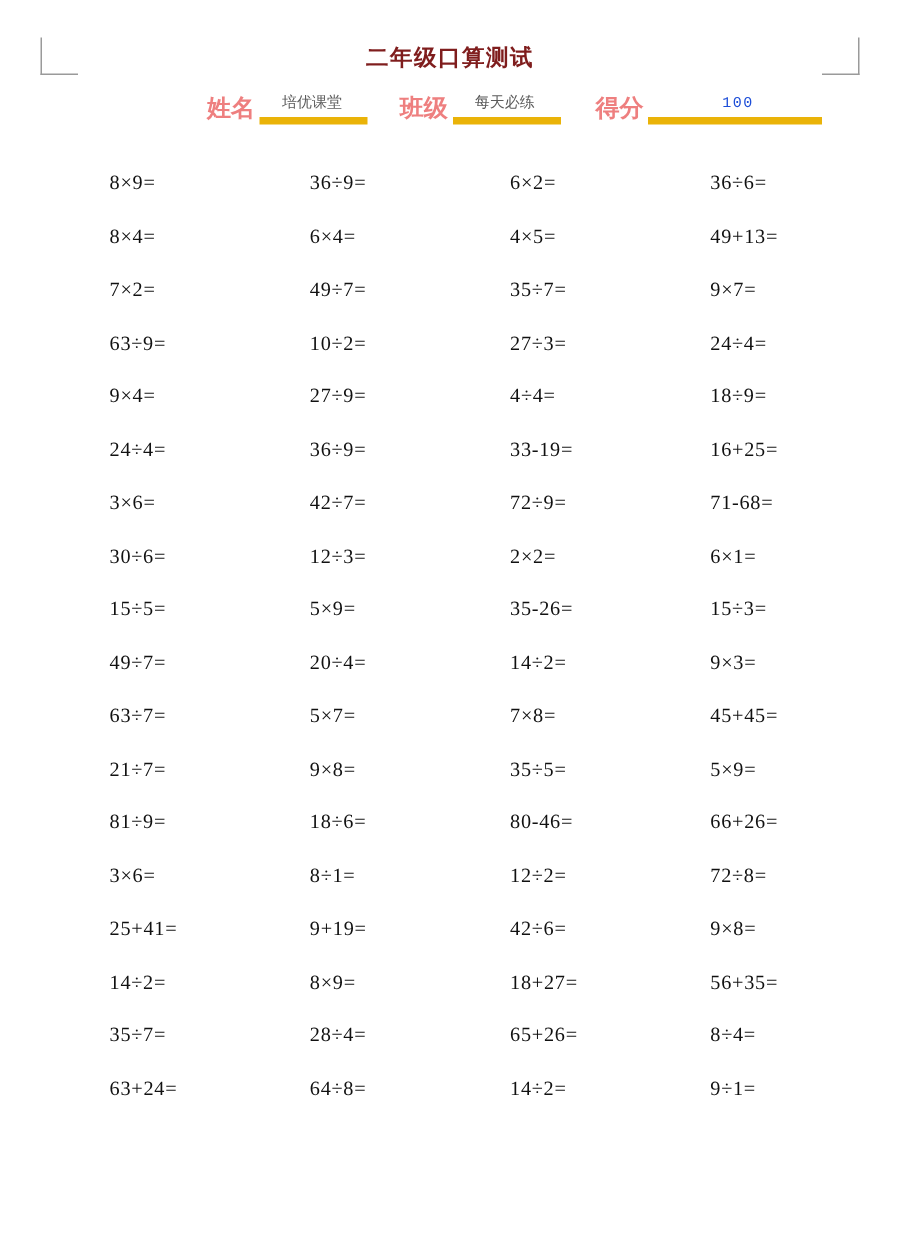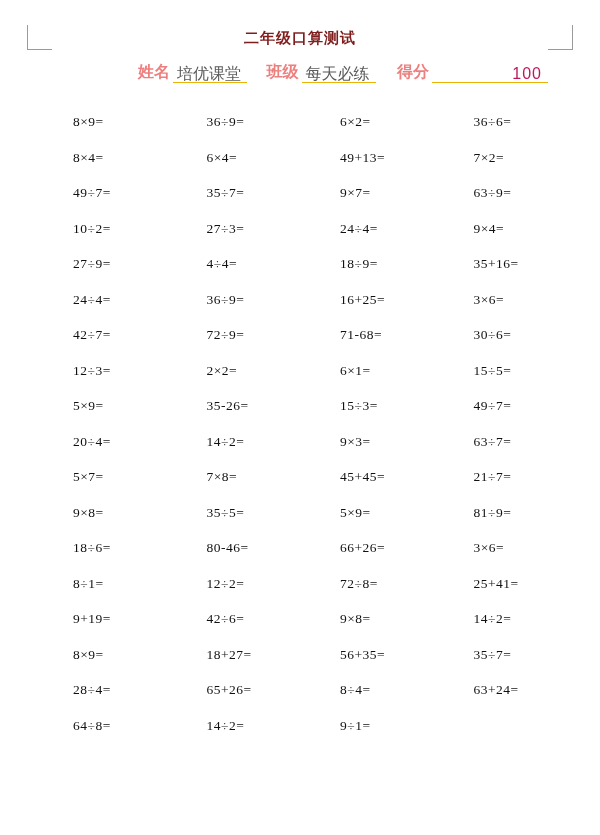--- a/index.html
+++ b/index.html
@@ -67,33 +67,33 @@
     align-items: flex-end;
   }
   .info-label {
     font-weight: bold;
     color: #ee7f7f;
     font-family: "Liberation Sans", "DejaVu Sans", sans-serif;
     font-size: 16px;
     padding-right: 3px;
   }
   .info-value {
-    border-bottom: 1px solid #eab308;
+    border-bottom: 5px solid #eab308;
     padding: 0 6px 1px 4px;
     color: #5b5b5b;
-    font-family: Liberation Sans, sans-serif;
-    font-size: 16px;
+    font-family: Liberation Mono, monospace;
+    font-size: 10px;
     min-width: 62px;
     text-align: center;
     line-height: 14px;
   }
   .info-value.score {
-    color: #be185d;
+    color: #1d4ed8;
     min-width: 100px;
-    text-align: right;
+    text-align: center;
     padding-left: 10px;
     letter-spacing: 1px;
   }
   .gap-a { width: 22px; }
   .gap-b { width: 24px; }
 
   
   .grid {
     position: absolute;
     top: 104px;
@@ -140,36 +140,37 @@
     </div>
   </div>
 
   <div class="grid">
       <div class="cell">8×9=</div>
       <div class="cell">36÷9=</div>
       <div class="cell">6×2=</div>
       <div class="cell">36÷6=</div>
       <div class="cell">8×4=</div>
       <div class="cell">6×4=</div>
+      <div class="cell">4×5=</div>
       <div class="cell">49+13=</div>
       <div class="cell">7×2=</div>
       <div class="cell">49÷7=</div>
       <div class="cell">35÷7=</div>
       <div class="cell">9×7=</div>
       <div class="cell">63÷9=</div>
       <div class="cell">10÷2=</div>
       <div class="cell">27÷3=</div>
       <div class="cell">24÷4=</div>
       <div class="cell">9×4=</div>
       <div class="cell">27÷9=</div>
       <div class="cell">4÷4=</div>
       <div class="cell">18÷9=</div>
-      <div class="cell">35+16=</div>
       <div class="cell">24÷4=</div>
       <div class="cell">36÷9=</div>
+      <div class="cell">33-19=</div>
       <div class="cell">16+25=</div>
       <div class="cell">3×6=</div>
       <div class="cell">42÷7=</div>
       <div class="cell">72÷9=</div>
       <div class="cell">71-68=</div>
       <div class="cell">30÷6=</div>
       <div class="cell">12÷3=</div>
       <div class="cell">2×2=</div>
       <div class="cell">6×1=</div>
       <div class="cell">15÷5=</div>

